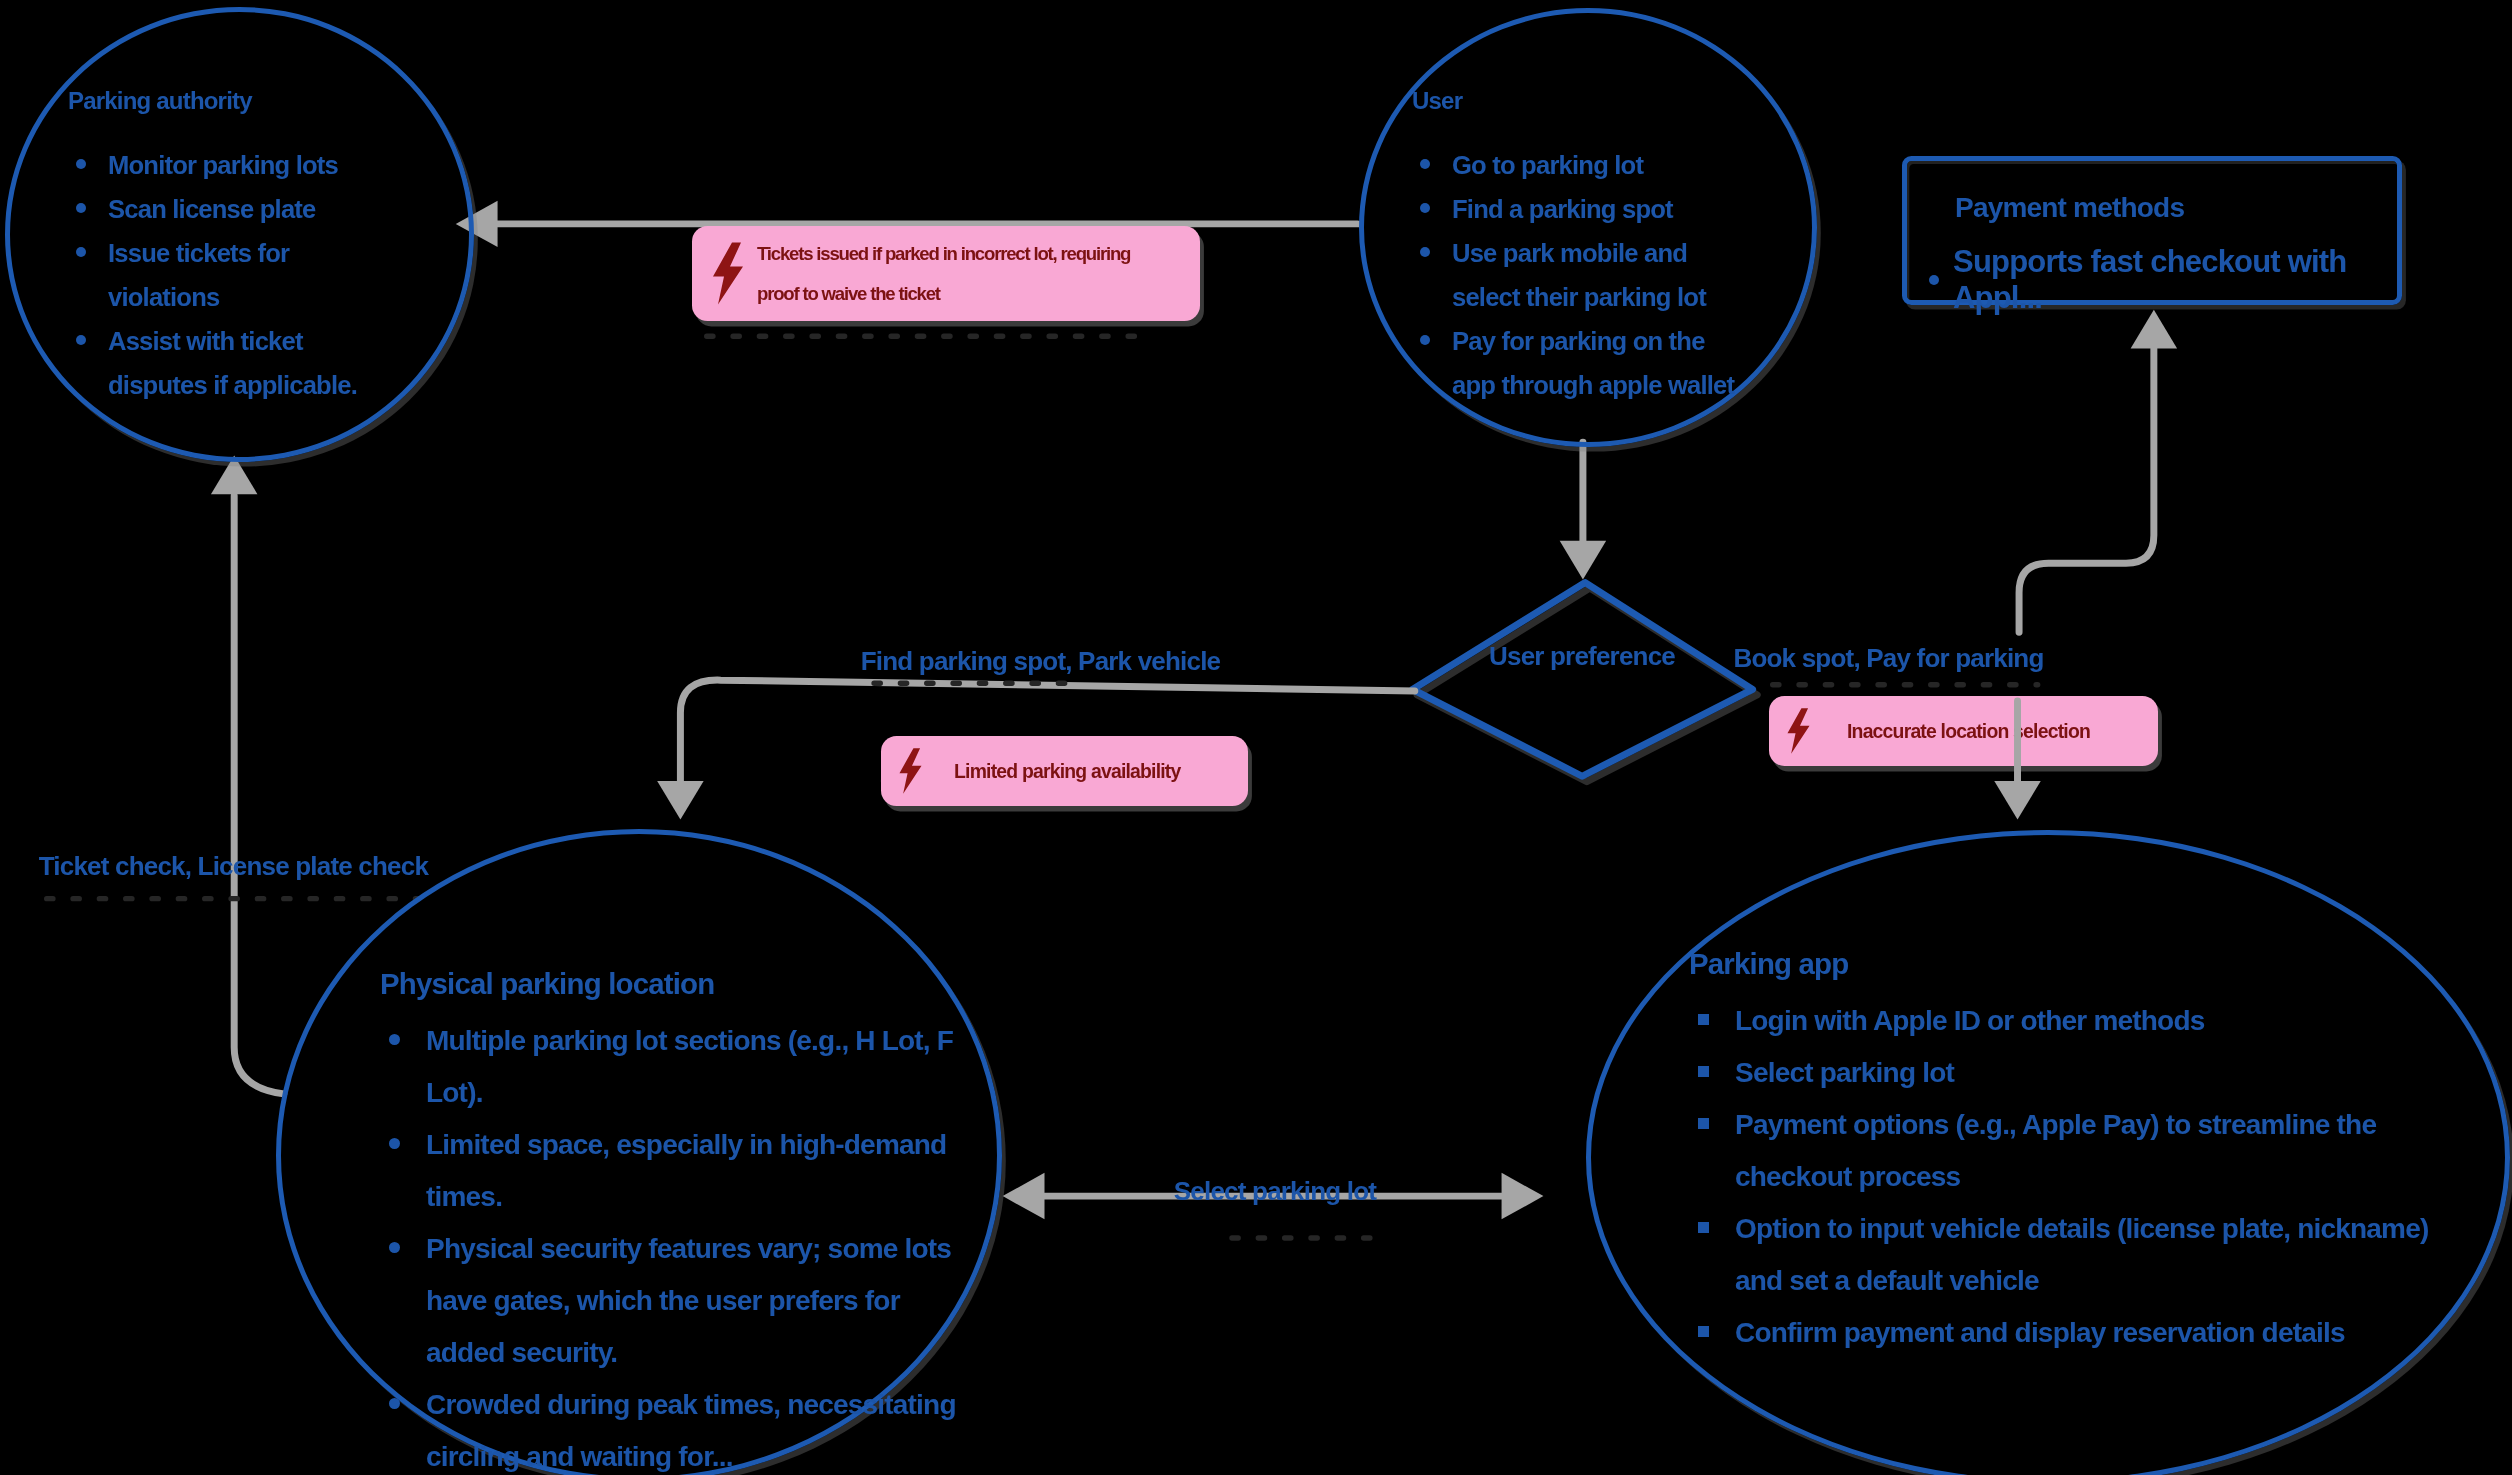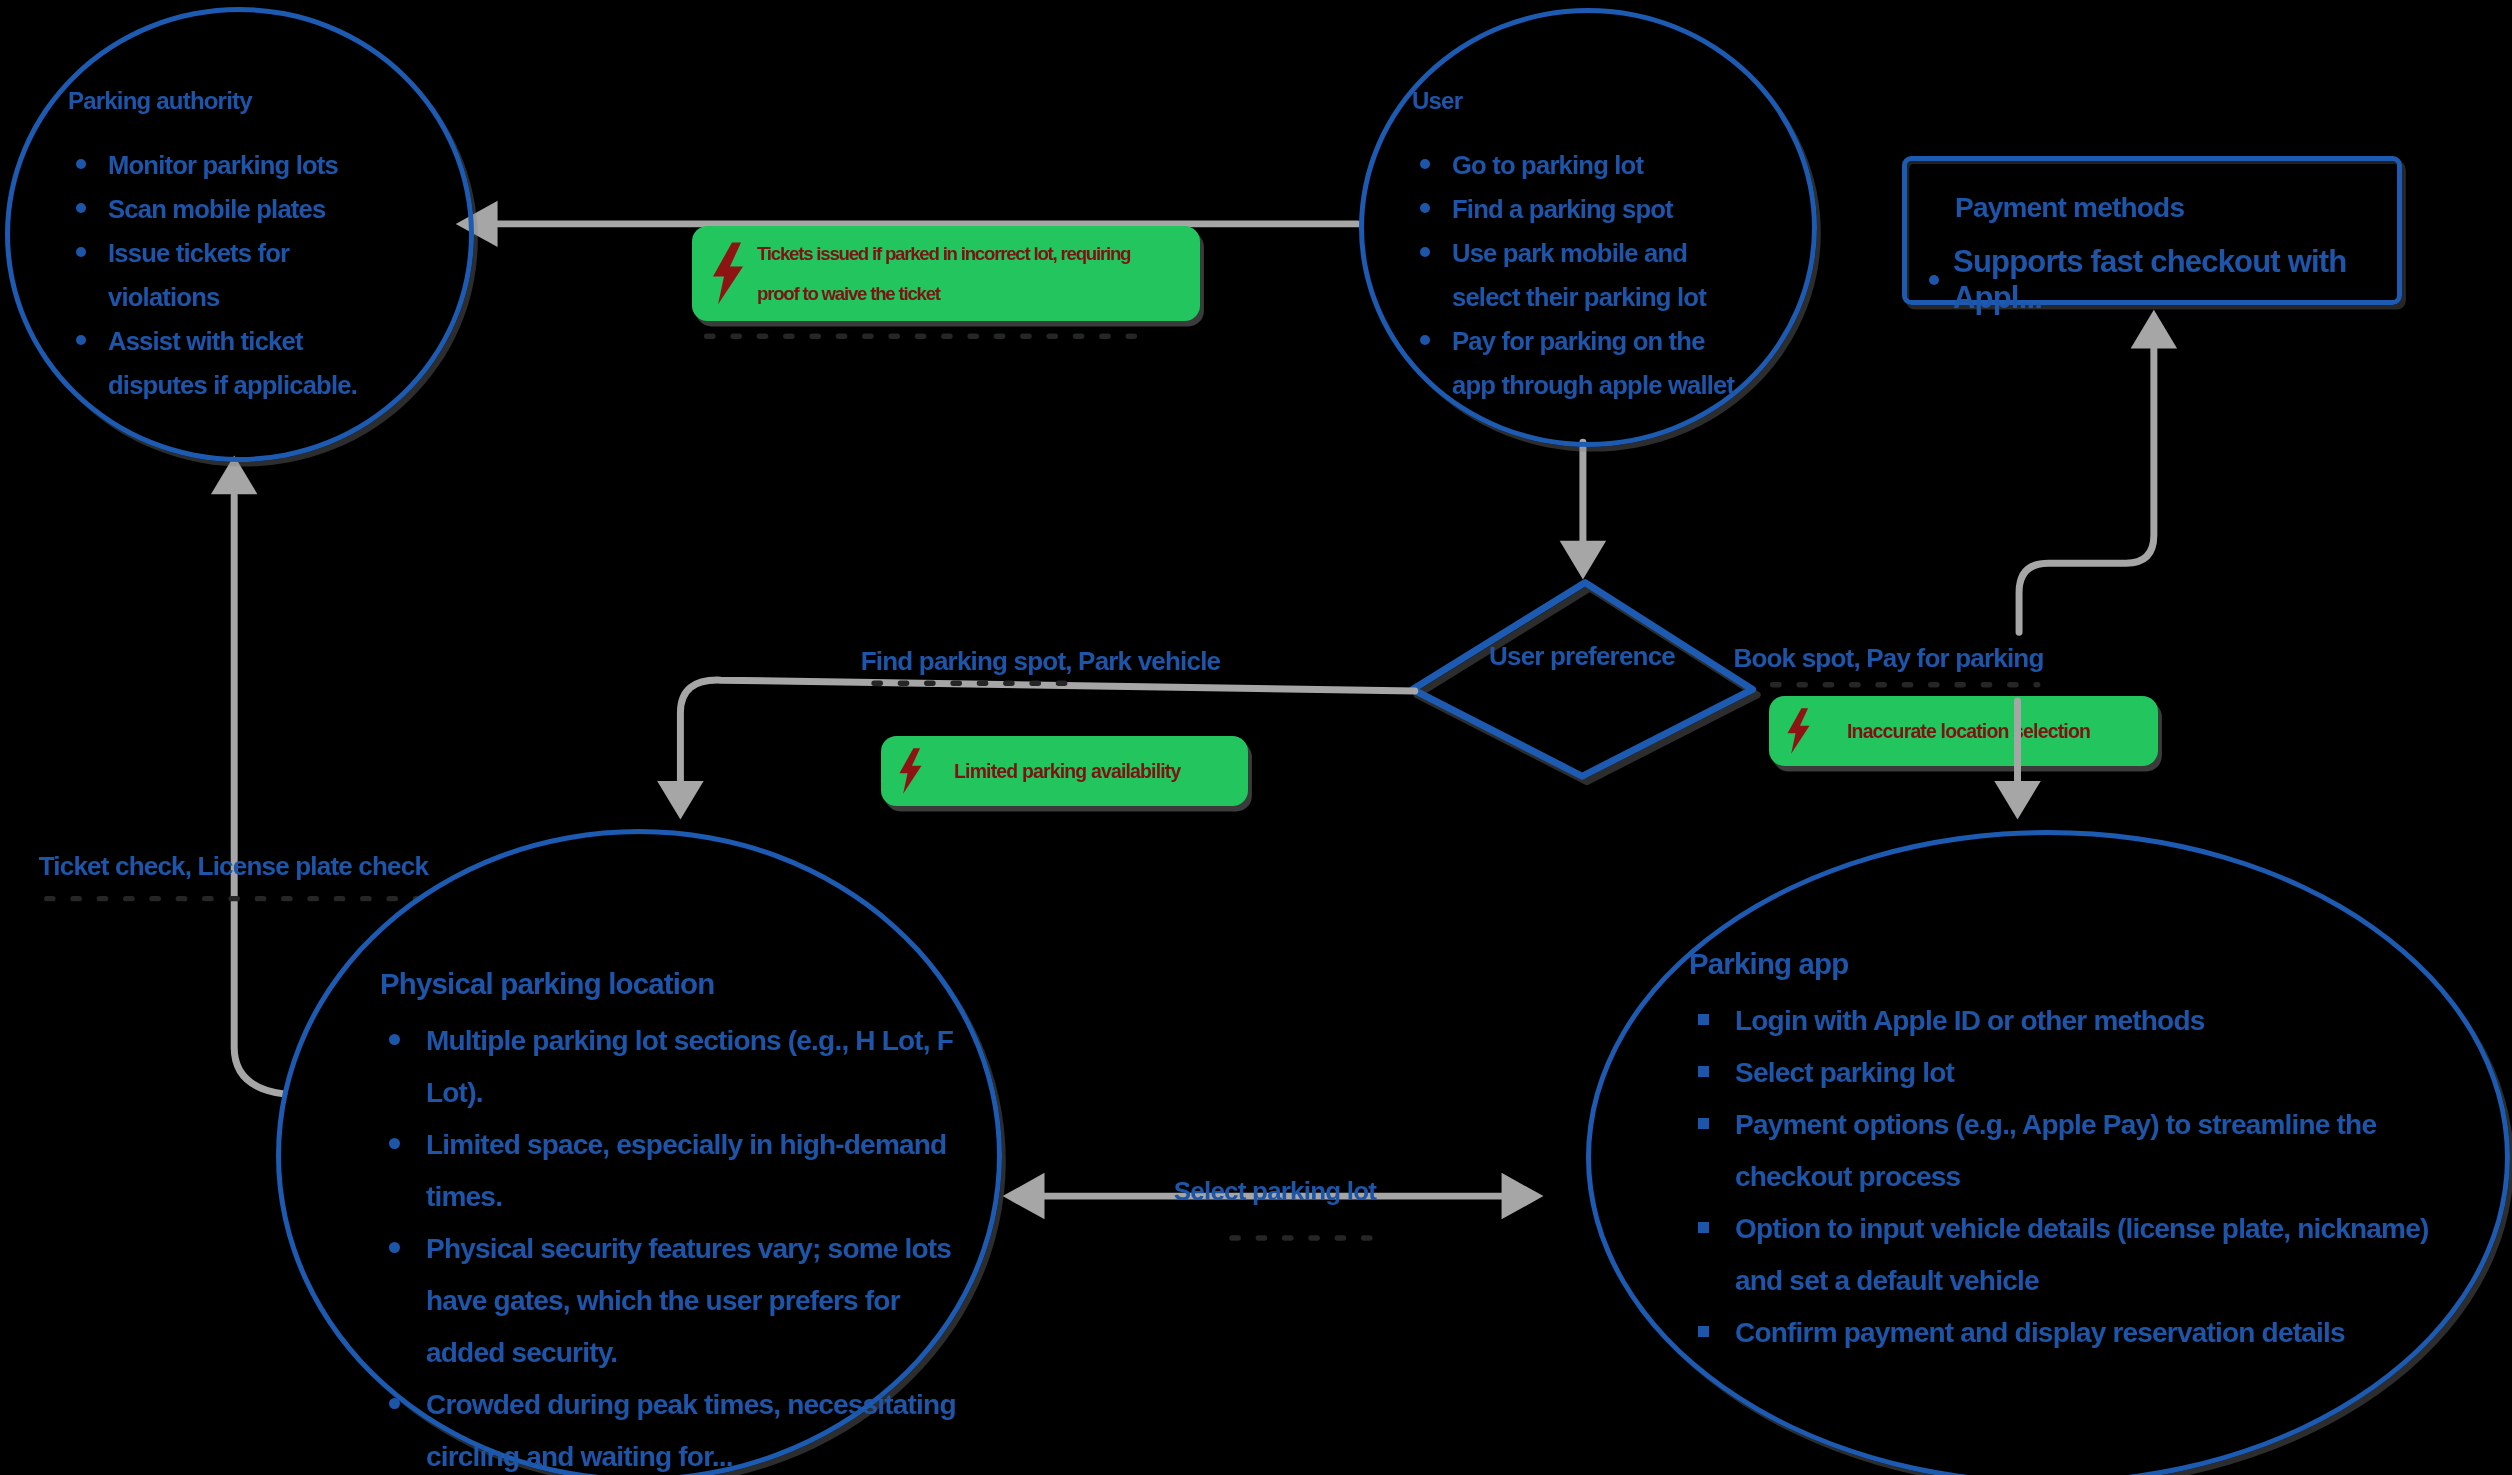--- a/index.html
+++ b/index.html
@@ -27,21 +27,21 @@
   
   .rbox{position:absolute;border:5.4px solid #1d5ab2;border-radius:9.3px;
         box-shadow:3.9px 4.6px 0 rgba(130,130,130,0.3), inset 2.3px 3.1px 0 rgba(130,130,130,0.25);
         z-index:2;color:#1c55a9;}
   .rbox .node-title{font-size:28px;}
   .rbox-item{display:flex;align-items:center;font-weight:bold;letter-spacing:-0.8px;
              font-size:31px;margin-top:20px;}
   .rbox-item .bullet{position:static;width:10px;height:10px;margin:0 14px 0 22px;flex:0 0 auto;}
 
   
-  .callout{position:absolute;background:#22c55e;border-radius:15.5px;z-index:3;
+  .callout{position:absolute;background:#f9a8d4;border-radius:15.5px;z-index:3;
            box-shadow:3.9px 5.4px 0 rgba(130,130,130,0.45);
            display:flex;align-items:center;color:#7c1212;}
   .callout .txt{font-weight:bold;letter-spacing:-0.8px;}
   .callout svg{flex:0 0 auto;}
 
   
   .edge-label{position:absolute;color:#1c55a9;font-weight:bold;font-size:26px;
               letter-spacing:-0.8px;text-align:center;z-index:5;}
 
   
@@ -60,21 +60,21 @@
 </head>
 <body>
 
 <div id="canvas">
 
   <div class="circle" style="left:4.6px;top:7px;width:459px;height:445px;"></div>
   <div class="node-content small-node" style="left:68px;top:87px;width:325px;">
     <div class="node-title">Parking authority</div>
     <ul class="node-list">
       <li><span class="bullet dot"></span><span>Monitor parking lots</span></li>
-      <li><span class="bullet dot"></span><span>Scan mobile plates</span></li>
+      <li><span class="bullet dot"></span><span>Scan license plate</span></li>
       <li><span class="bullet dot"></span><span>Issue tickets for violations</span></li>
       <li><span class="bullet dot"></span><span>Assist with ticket disputes if applicable.</span></li>
     </ul>
   </div>
 
   <div class="circle" style="left:1359px;top:7.7px;width:448px;height:429px;"></div>
   <div class="node-content small-node" style="left:1412px;top:87px;width:341px;">
     <div class="node-title">User</div>
     <ul class="node-list">
       <li><span class="bullet dot"></span><span>Go to parking lot</span></li>

